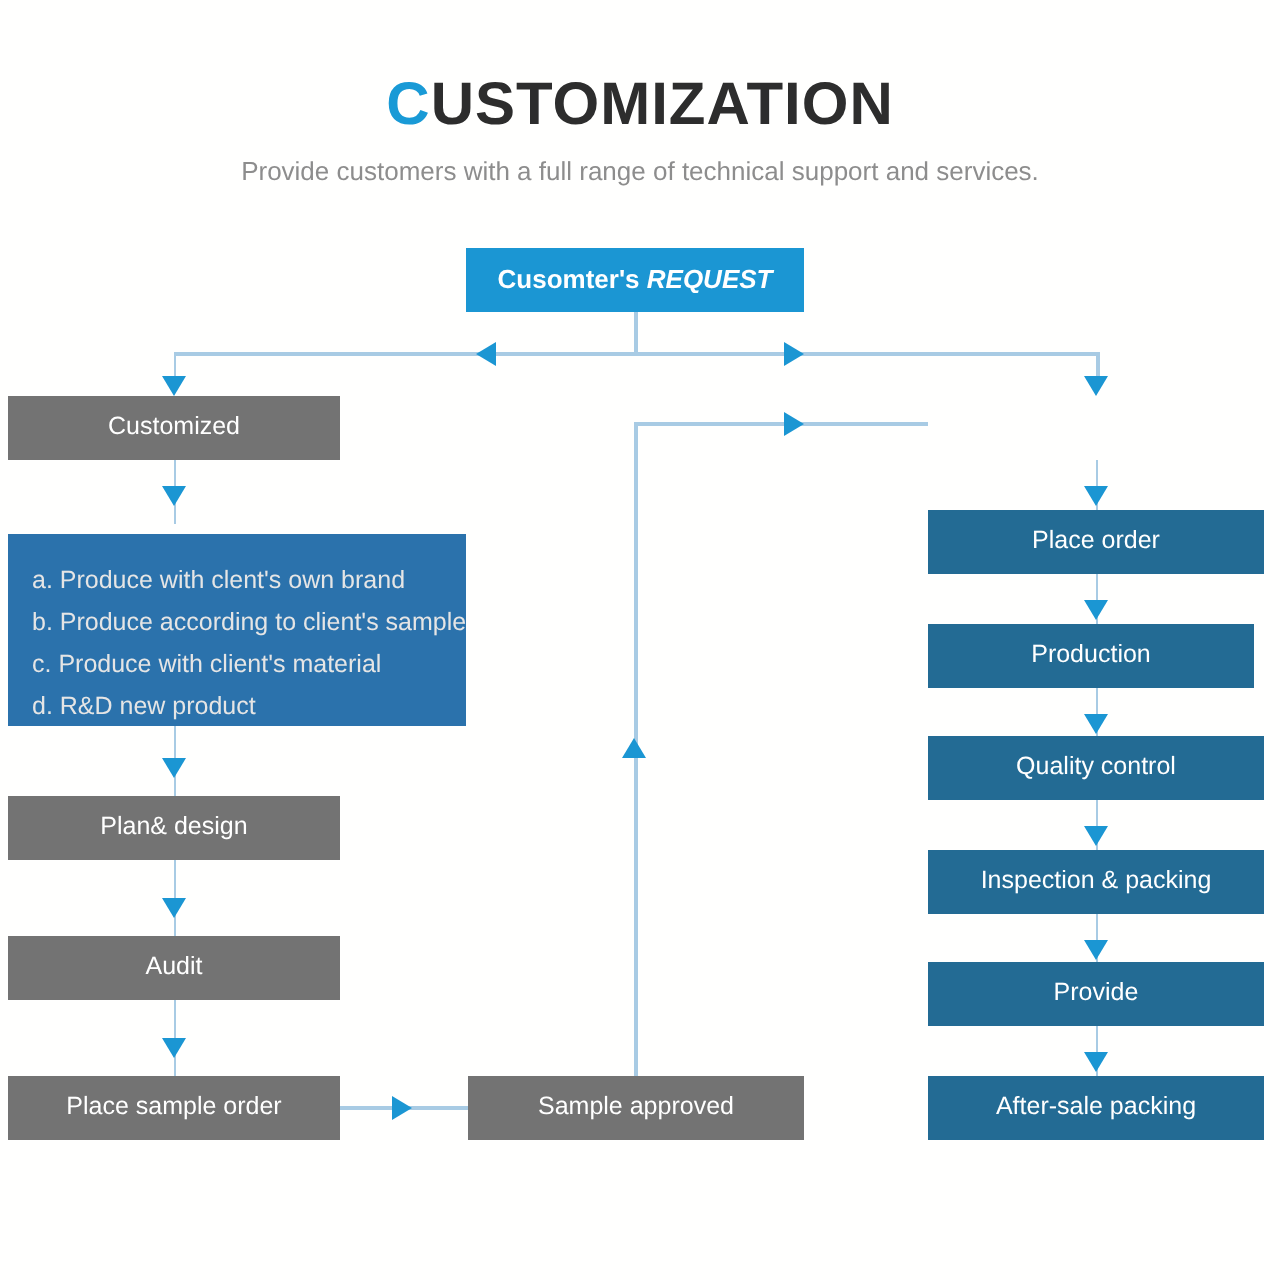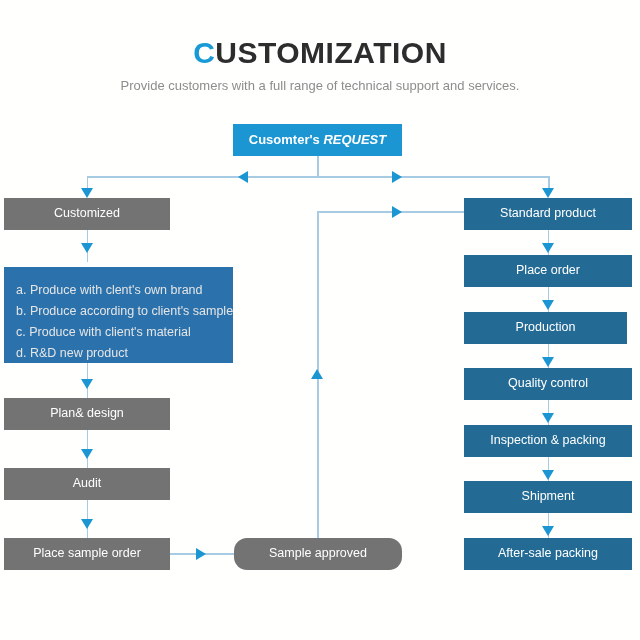--- a/index.html
+++ b/index.html
@@ -174,28 +174,27 @@
   <div class="node mid" style="left:4px; top:468px; width:166px; height:32px;">Audit</div>
 
   <div class="ln v" style="left:86.5px; top:500px; height:38px;"></div>
   <div class="arw down" style="left:81px; top:519px;"></div>
 
   <div class="node mid" style="left:4px; top:538px; width:166px; height:32px;">Place sample order</div>
 
   <div class="ln h" style="left:170px; top:553px; width:64px;"></div>
   <div class="arw right" style="left:196px; top:548px;"></div>
 
-  <div class="node mid" style="left:234px; top:538px; width:168px; height:32px;border-radius:13px;">Sample approved</div>
+  <div class="node mid" style="left:234px; top:538px; width:168px; height:32px;">Sample approved</div>
 
   <div class="ln v" style="left:317px; top:211px; height:327px;"></div>
   <div class="arw up" style="left:311px; top:369px;"></div>
   <div class="ln h" style="left:317px; top:211px; width:147px;"></div>
   <div class="arw right" style="left:392px; top:206px;"></div>
 
-  <div class="node dark" style="left:464px; top:198px; width:168px; height:32px;">Standard product</div>
 
   <div class="ln v" style="left:547.5px; top:230px; height:25px;"></div>
   <div class="arw down" style="left:542px; top:243px;"></div>
 
   <div class="node dark" style="left:464px; top:255px; width:168px; height:32px;">Place order</div>
 
   <div class="ln v" style="left:547.5px; top:287px; height:25px;"></div>
   <div class="arw down" style="left:542px; top:300px;"></div>
 
   <div class="node dark" style="left:464px; top:312px; width:163px; height:32px;">Production</div>
@@ -206,20 +205,20 @@
   <div class="node dark" style="left:464px; top:368px; width:168px; height:32px;">Quality control</div>
 
   <div class="ln v" style="left:547.5px; top:400px; height:25px;"></div>
   <div class="arw down" style="left:542px; top:413px;"></div>
 
   <div class="node dark" style="left:464px; top:425px; width:168px; height:32px;">Inspection &amp; packing</div>
 
   <div class="ln v" style="left:547.5px; top:457px; height:25px;"></div>
   <div class="arw down" style="left:542px; top:470px;"></div>
 
-  <div class="node dark" style="left:464px; top:481px; width:168px; height:32px;">Shipment</div>
+  <div class="node dark" style="left:464px; top:481px; width:168px; height:32px;">Provide</div>
 
   <div class="ln v" style="left:547.5px; top:513px; height:25px;"></div>
   <div class="arw down" style="left:542px; top:526px;"></div>
 
   <div class="node dark" style="left:464px; top:538px; width:168px; height:32px;">After-sale packing</div>
 
 </div>
 
 </body></html>

